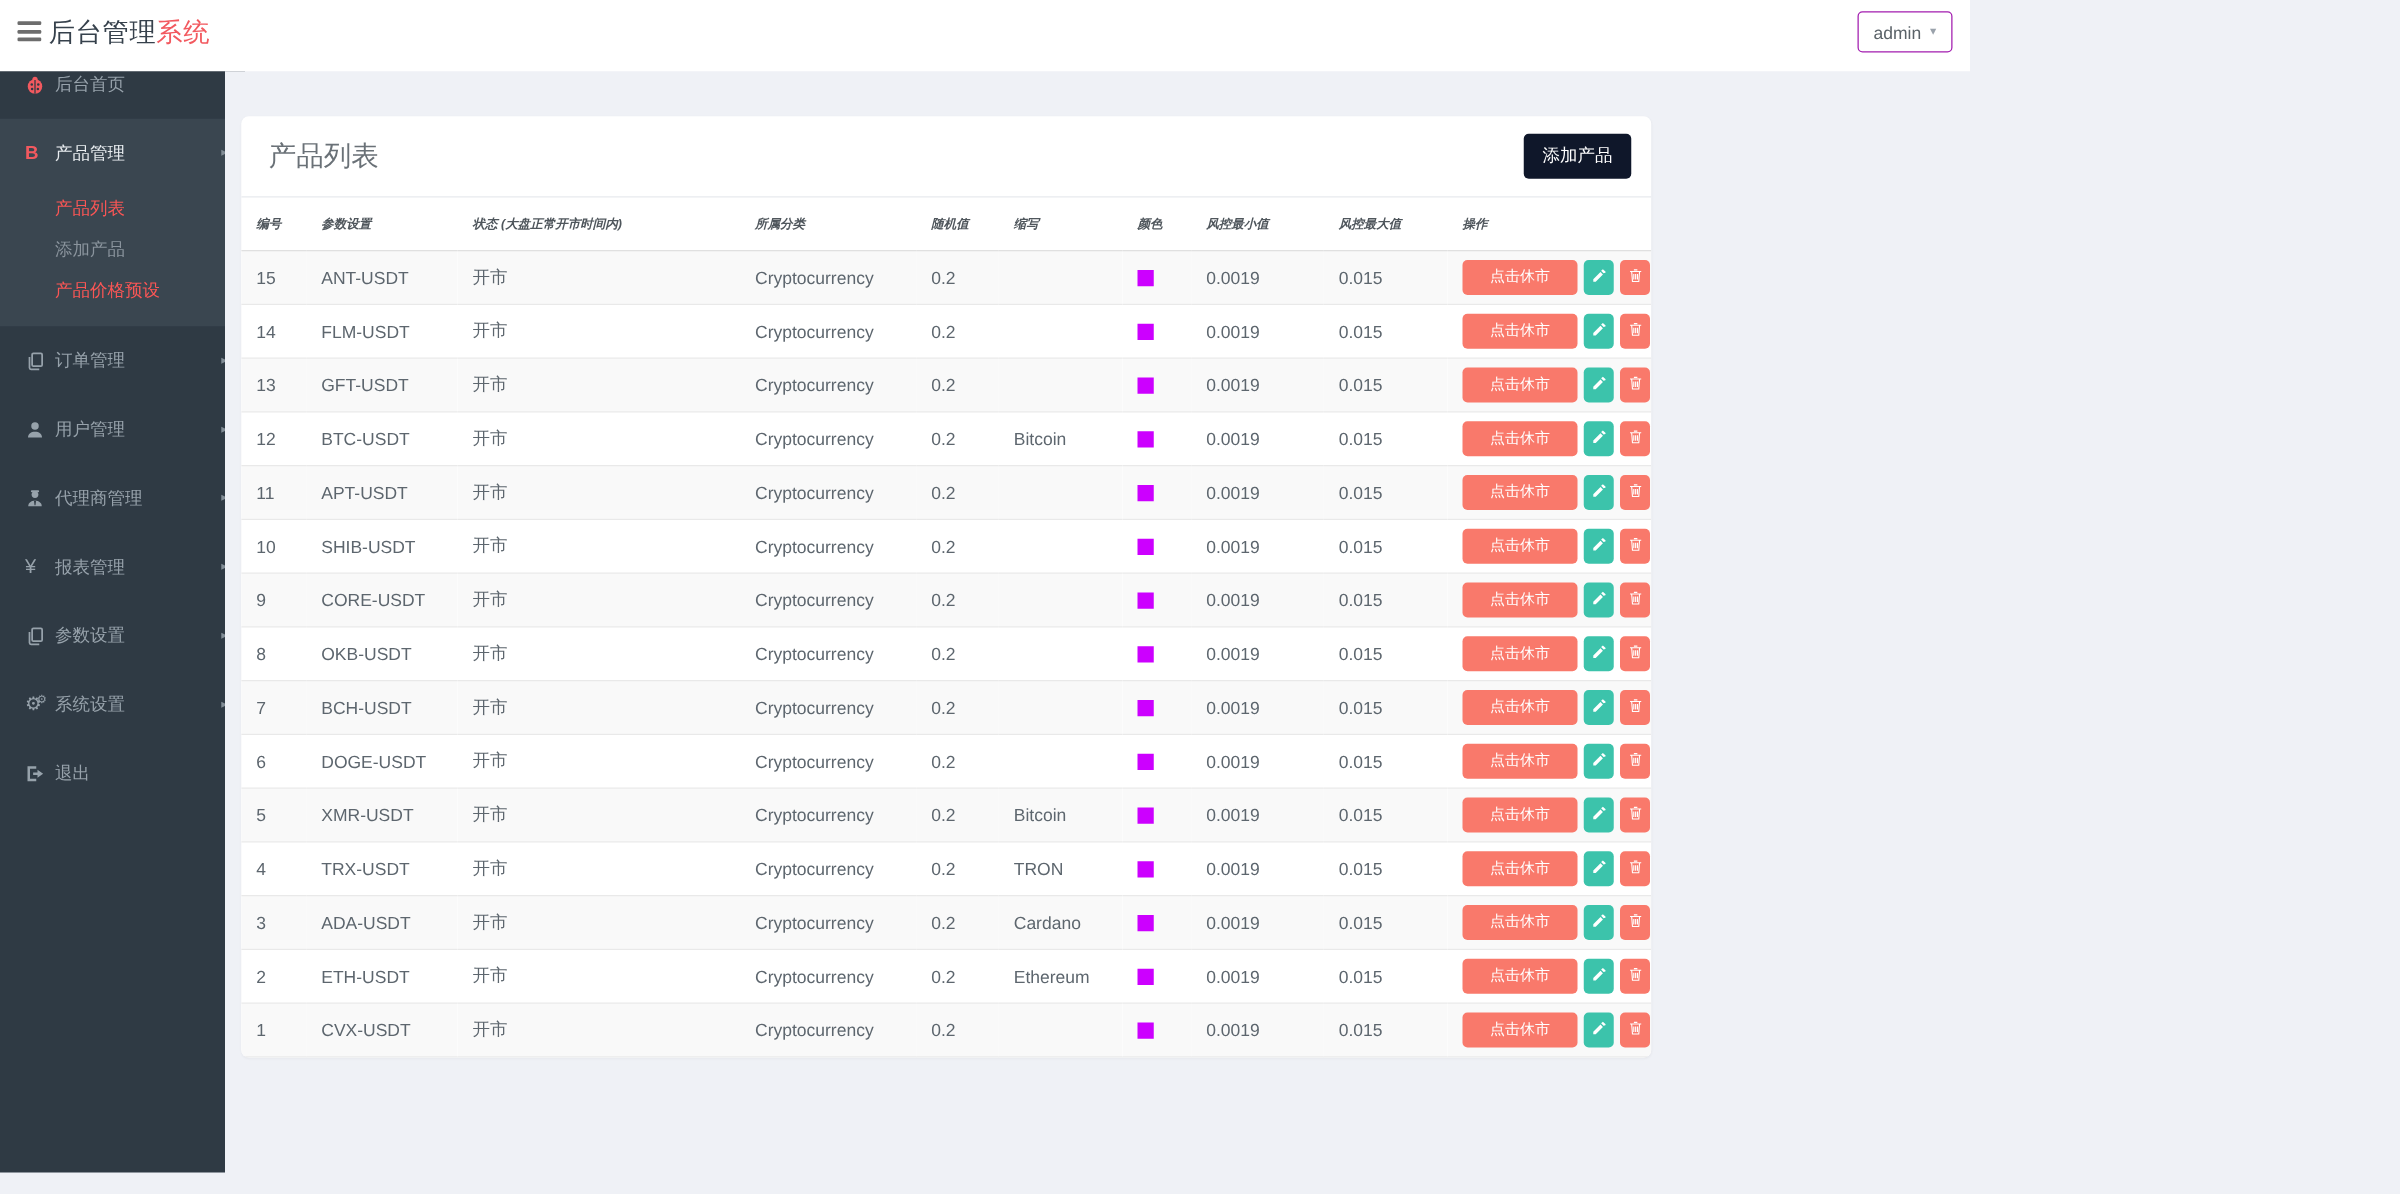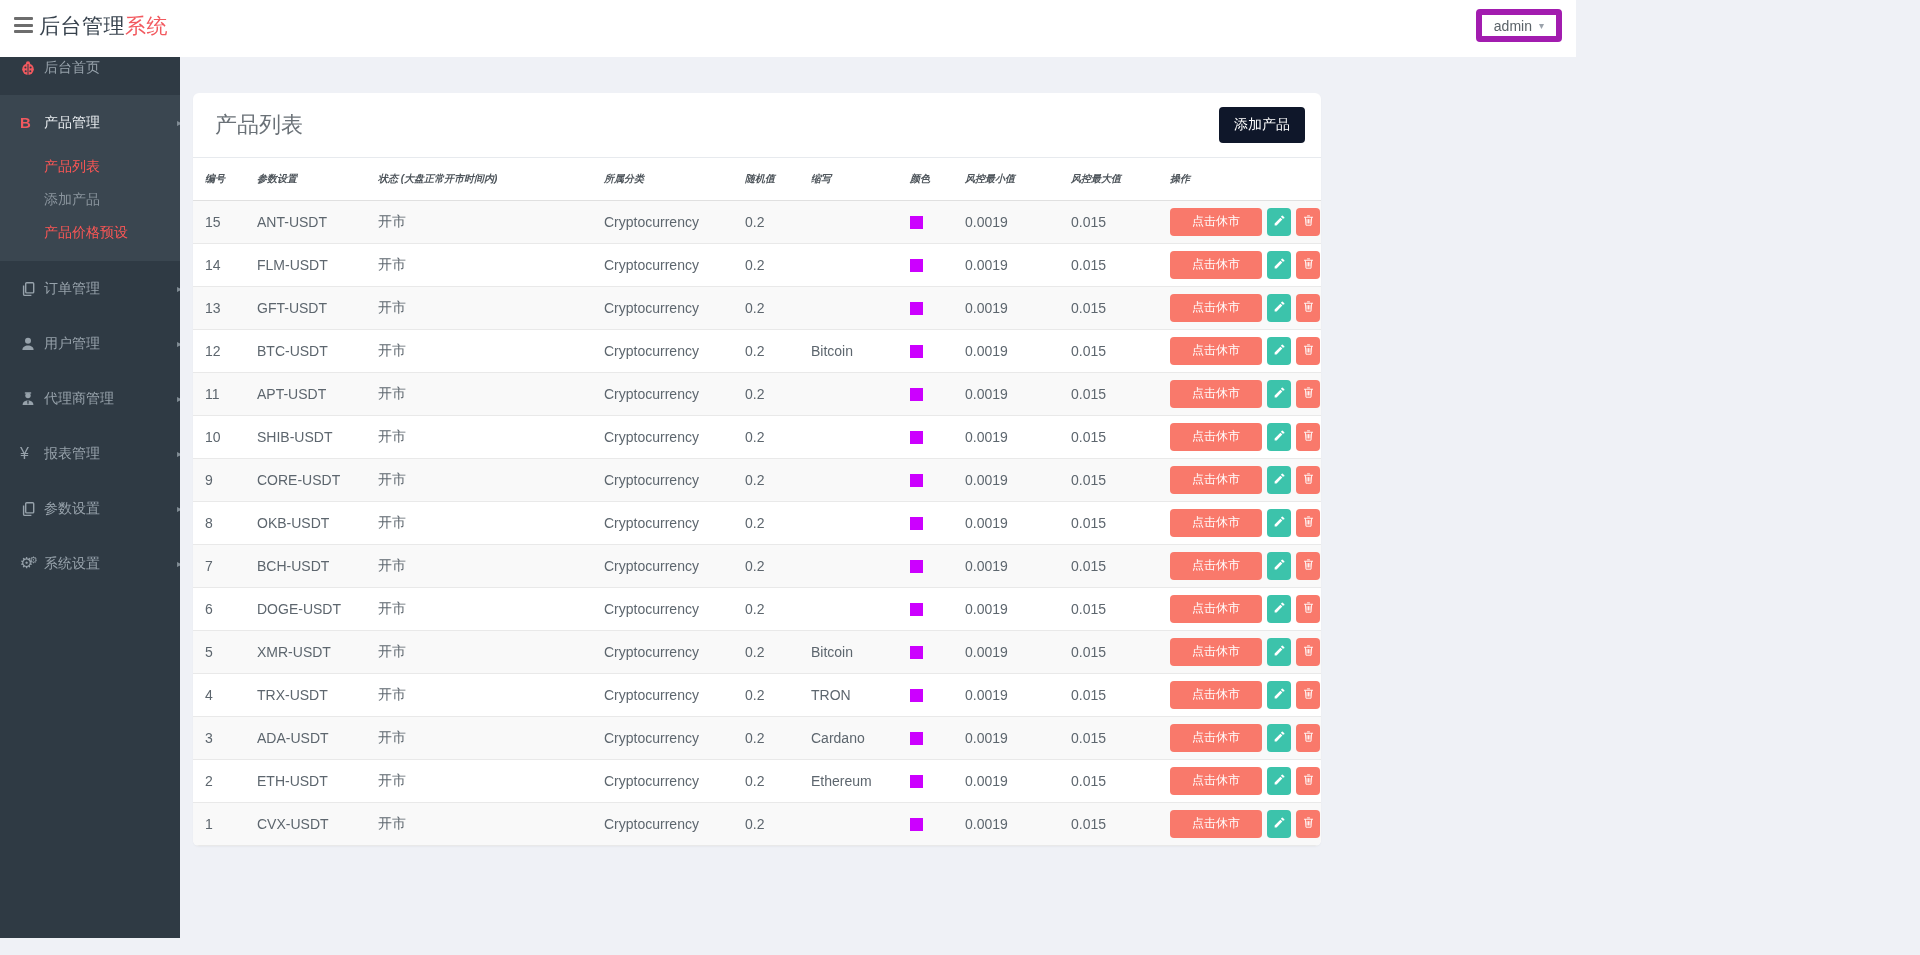--- a/index.html
+++ b/index.html
@@ -9,21 +9,21 @@
   
   .topbar { position:absolute; left:0; top:0; width:1576px; height:57px;
     background:#ffffff; z-index:10; }
   .hamburger { position:absolute; left:14px; top:17px; width:19px; height:16px;
     cursor:pointer; display:flex; flex-direction:column; justify-content:space-between; }
   .hamburger i { display:block; height:3px; background:#6d6d6d; border-radius:1px; }
   .brand { position:absolute; left:39px; top:12px; font-size:21px; color:#36414c;
     letter-spacing:0.5px; }
   .brand .accent { color:#f2595f; }
   .user-dd { position:absolute; right:14px; top:9px; height:33px; padding:0 12px;
-    background:#fff; border:6px solid #a21caf; border-radius:4px;
+    background:#fff; border:1px solid #a21caf; border-radius:4px;
     display:flex; align-items:center; gap:7px; font-size:14px; color:#5a6268; cursor:pointer; }
   .user-dd .caret { font-family:"DejaVu Sans",sans-serif; font-size:10px; color:#9aa2ab; }
 
   
   .sidebar { position:absolute; left:0; top:40px; width:196px; height:898px;
     background:#2f3a44; }
   .side-item { height:55px; display:flex; align-items:center; padding:0 14px 0 20px;
     font-size:14px; color:#97a2ab; cursor:pointer; }
   .side-item .ic { width:24px; flex:0 0 24px; display:flex; align-items:center; font-style:normal; }
   .side-item .ic svg { width:16px; height:16px; }
@@ -170,20 +170,31 @@
         <span class="caret">▸</span>
       </div>
     </div>
     <div class="side-group">
       <div class="side-item">
         <span class="ic">
           <span class="ic-gear">⚙<small>⚙</small></span>
         </span>
         <span class="lbl">系统设置</span>
         <span class="caret">▸</span>
+      </div>
+    </div>
+    <div class="side-group">
+      <div class="side-item">
+        <span class="ic">
+          <svg viewBox="0 0 16 16" fill="#97a2ab">
+            <path d="M2 2h7v2H4v8h5v2H2z"></path>
+            <path d="M10 4.8 14.5 8 10 11.2V9H6.5V7H10z"></path>
+          </svg>
+        </span>
+        <span class="lbl">退出</span>
       </div>
     </div>
   </div>
 
 <div class="main">
   <div class="card">
     <div class="card-head">
       <div class="card-title">产品列表</div>
       <button class="btn-add">添加产品</button>
     </div>

